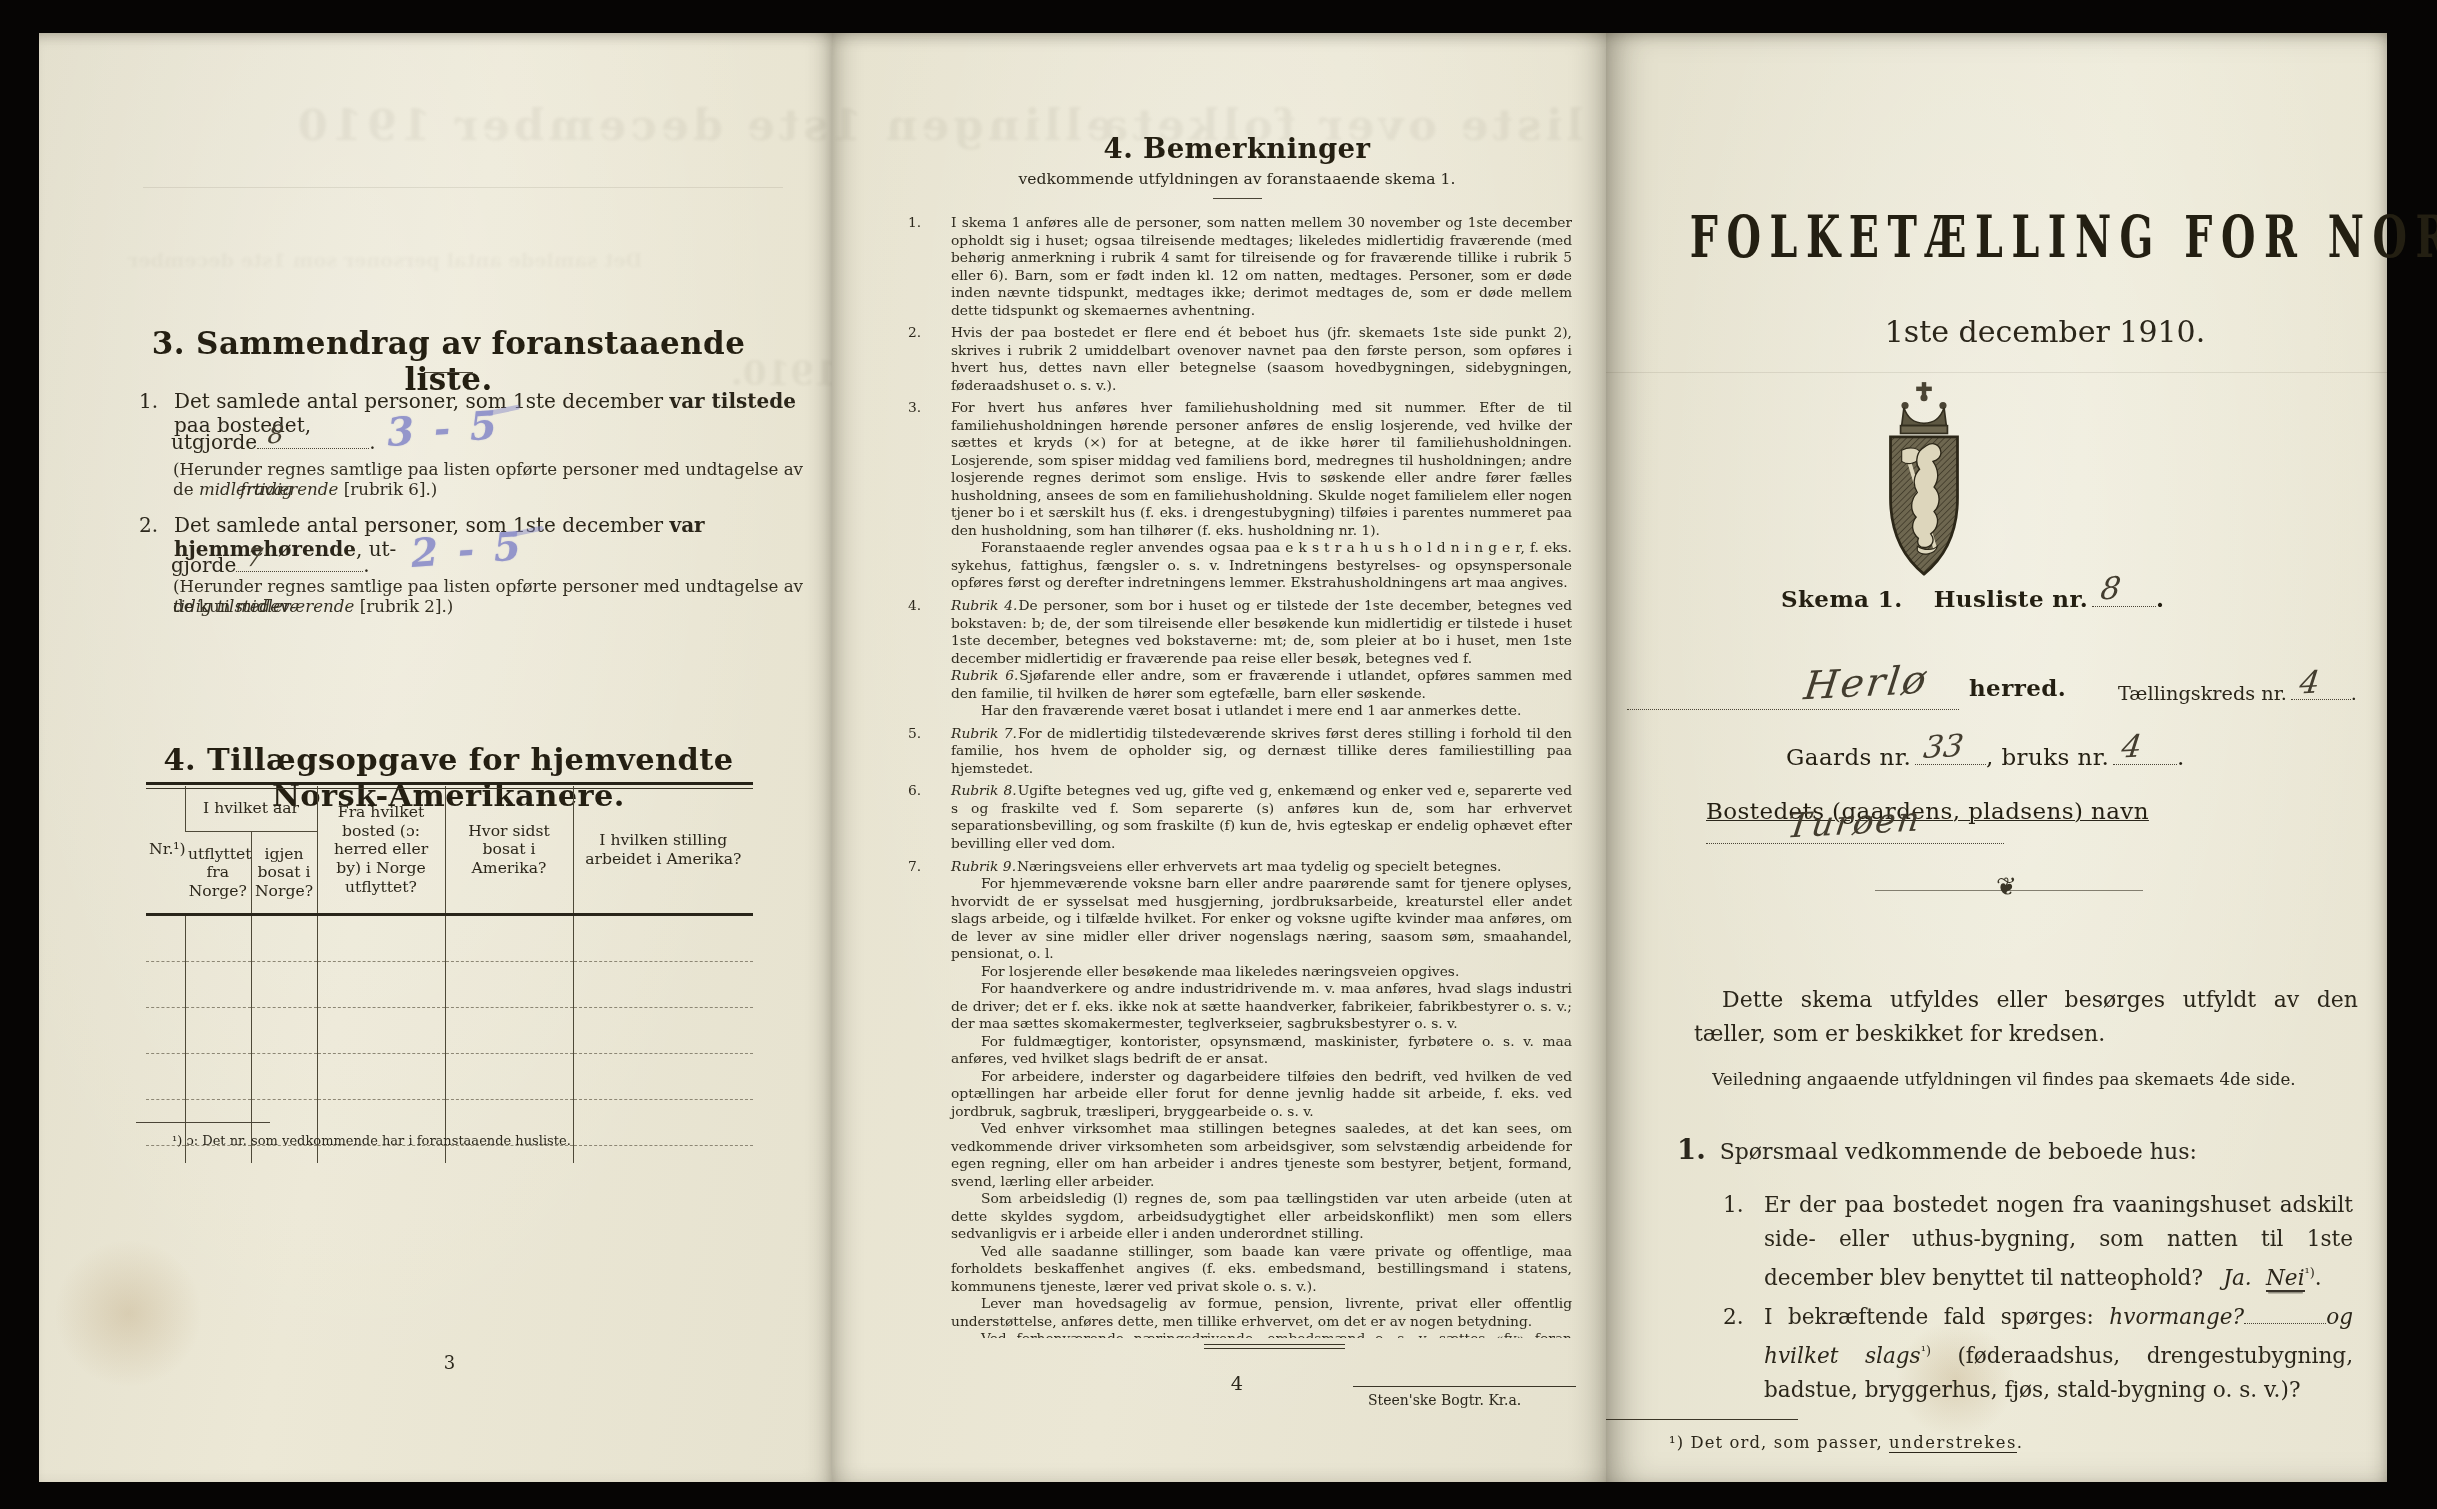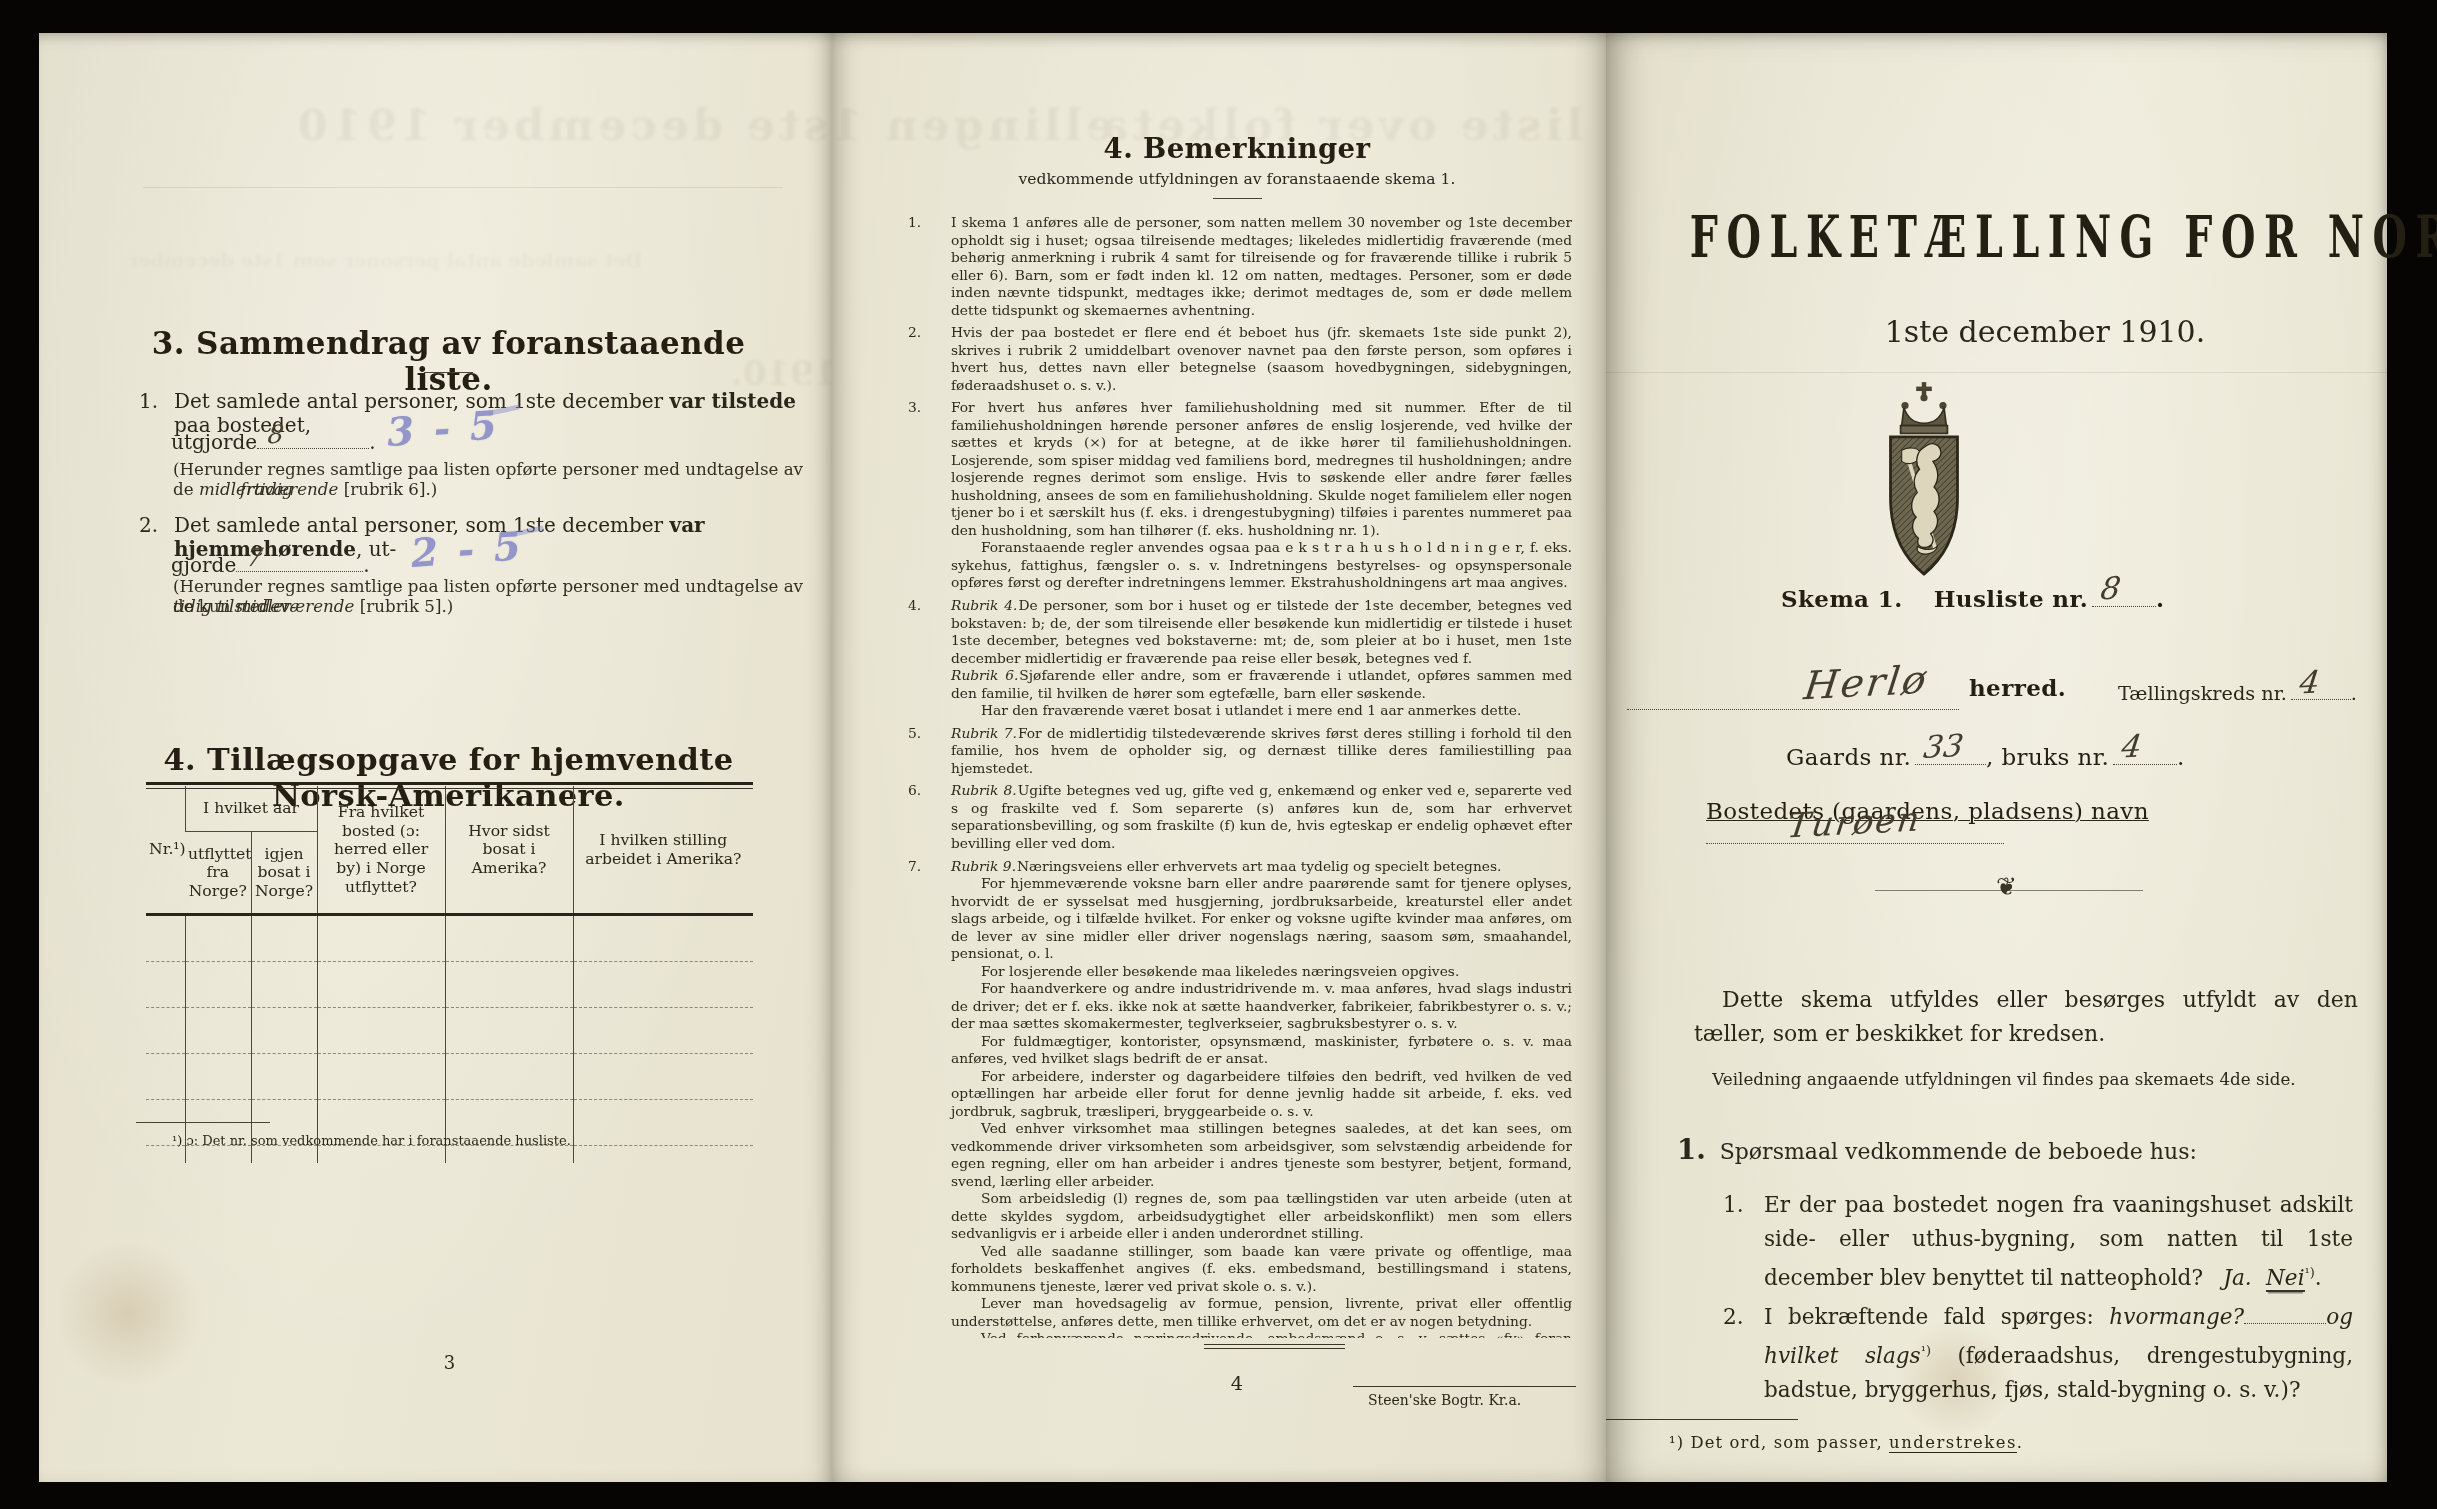--- a/index.html
+++ b/index.html
@@ -130,21 +130,21 @@
     <div class="abs pencil" style="top:372px;left:348px;">3 - 5</div>
     <div class="abs sum-line" style="top:397px;left:132px;"><span>utgjorde</span><span class="leader" style="width:112px;"><span class="hand">8</span></span><span>.</span></div>
     <div class="abs note" style="top:426px;left:134px;width:641px;"><span>(Herunder regnes samtlige paa listen opførte personer med undtagelse av de </span><i>midlertidig</i></div>
     <div class="abs note" style="top:446px;left:201px;"><i>fraværende</i><span> [rubrik 6].)</span></div>
 
     <div class="abs sum-num" style="top:480px;left:100px;">2.</div>
     <div class="abs sum-line" style="top:480px;left:135px;width:647px;"><span>Det samlede antal personer, som 1ste december </span><b>var hjemmehørende</b><span>, ut-</span></div>
     <div class="abs pencil" style="top:493px;left:372px;">2 - 5</div>
     <div class="abs sum-line" style="top:520px;left:132px;"><span>gjorde</span><span class="leader" style="width:127px;"><span class="hand">7</span></span><span>.</span></div>
     <div class="abs note" style="top:543px;left:134px;width:647px;"><span>(Herunder regnes samtlige paa listen opførte personer med undtagelse av de kun </span><i>midler-</i></div>
-    <div class="abs note" style="top:563px;left:134px;"><i>tidig tilstedeværende</i><span> [rubrik 5].)</span></div>
+    <div class="abs note" style="top:563px;left:134px;"><i>tidig tilstedeværende</i><span> [rubrik 2].)</span></div>
 
     <div class="abs h-fat" id="s4-head">4.  Tillægsopgave for hjemvendte Norsk-Amerikanere.</div>
     <div id="tbl-topline"></div>
     <table id="na-table">
       <colgroup>
           <col style="width:39px">
           <col style="width:66px">
           <col style="width:66px">
           <col style="width:128px">
           <col style="width:128px">

